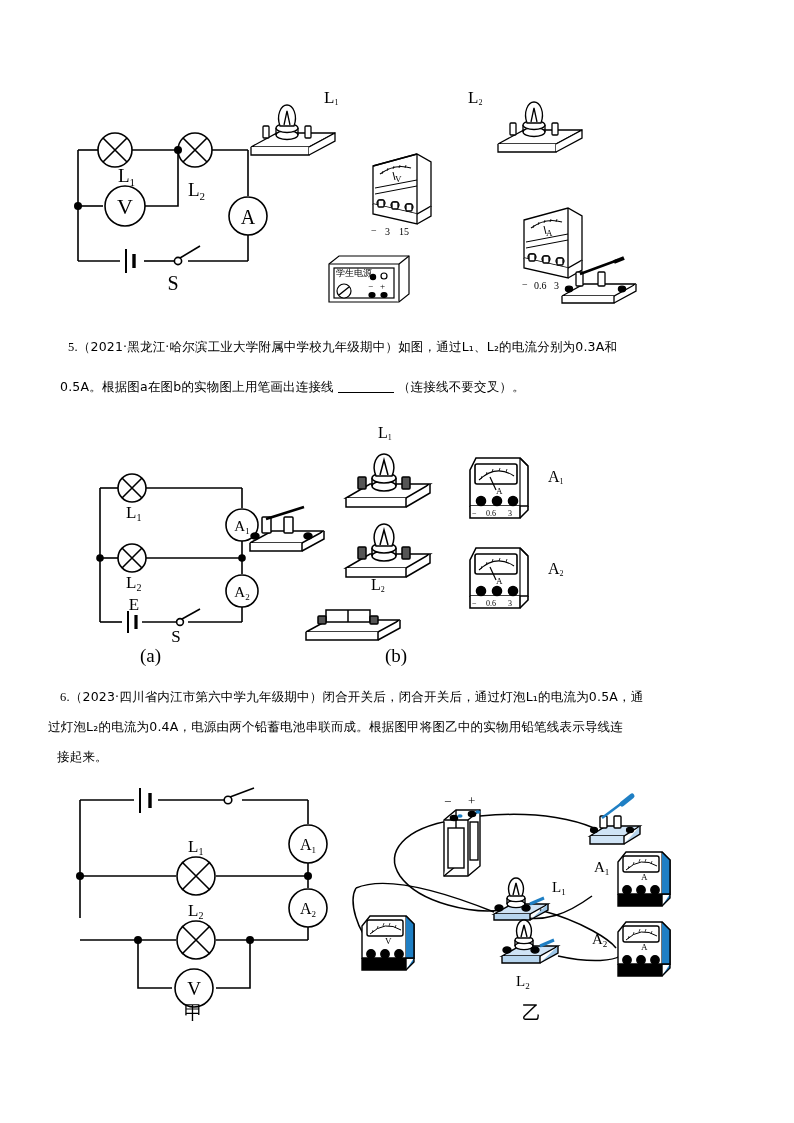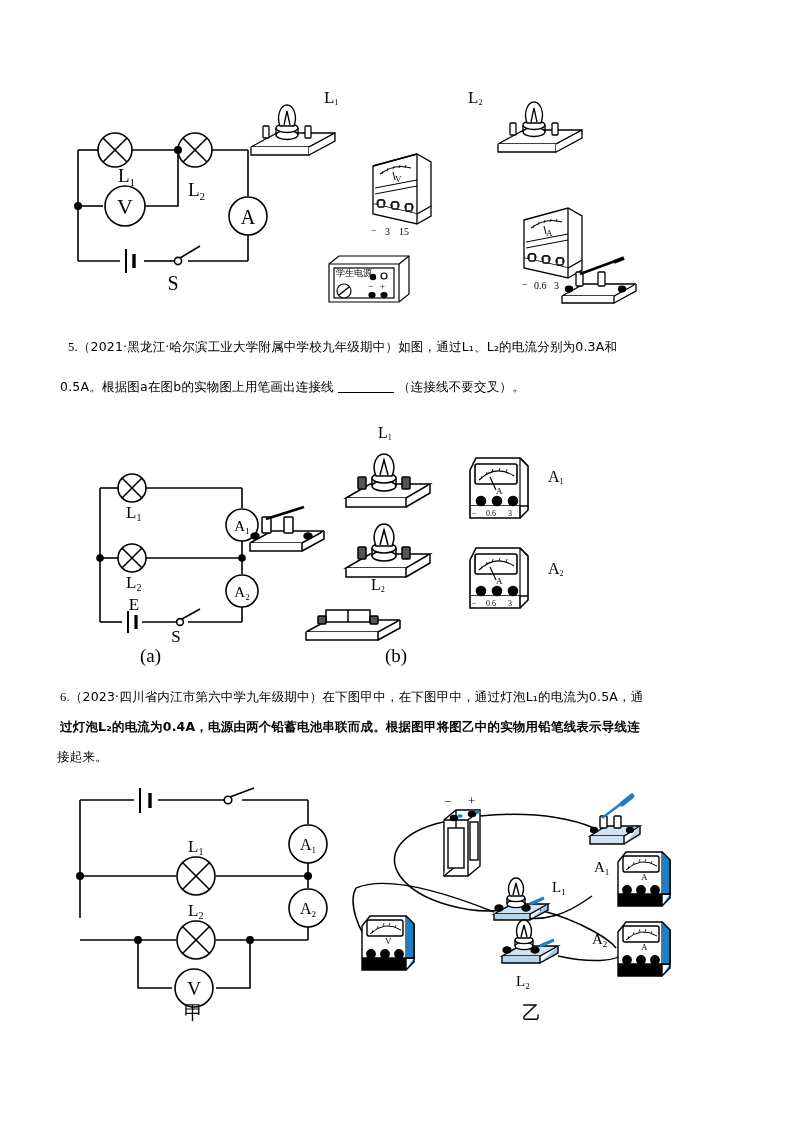--- a/index.html
+++ b/index.html
@@ -386,23 +386,23 @@
       <text x="46" y="66" font-size="8" font-family="Liberation Serif,serif">3</text>
     </svg>
   </div>
   <div class="lbl" style="left:548px;top:560px;font-size:16px;">
     <span>A</span><sub>2</sub>
   </div>
 
   <div class="caption" style="left:385px;top:645px;">(b)</div>
 
   <div class="qtext" style="left:60px;top:682px;">
-    <span>6.</span><span class="cn">（2023·四川省内江市第六中学九年级期中）</span><span class="cn">在下图甲中，在下图甲中，通过灯泡L₁的电流为0.5A，通</span>
-  </div>
-  <div class="qtext" style="left:60px;top:712px;font-weight:bold;">
+    <span>6.</span><span class="cn">（2023·四川省内江市第六中学九年级期中）</span><span class="cn">闭合开关后，闭合开关后，通过灯泡L₁的电流为0.5A，通</span>
+  </div>
+  <div class="qtext" style="left:48px;top:712px;">
     <span class="cn">过灯泡L₂的电流为0.4A，电源由两个铅蓄电池串联而成。根据图甲将图乙中的实物用铅笔线表示导线连</span>
   </div>
   <div class="qtext" style="left:57px;top:742px;">
     <span class="cn">接起来。</span>
   </div>
 
   <div class="appa" style="left:72px;top:788px;">
     <svg width="270" height="215" viewBox="0 0 270 215">
       <g class="wire" stroke-width="1.6">
 

